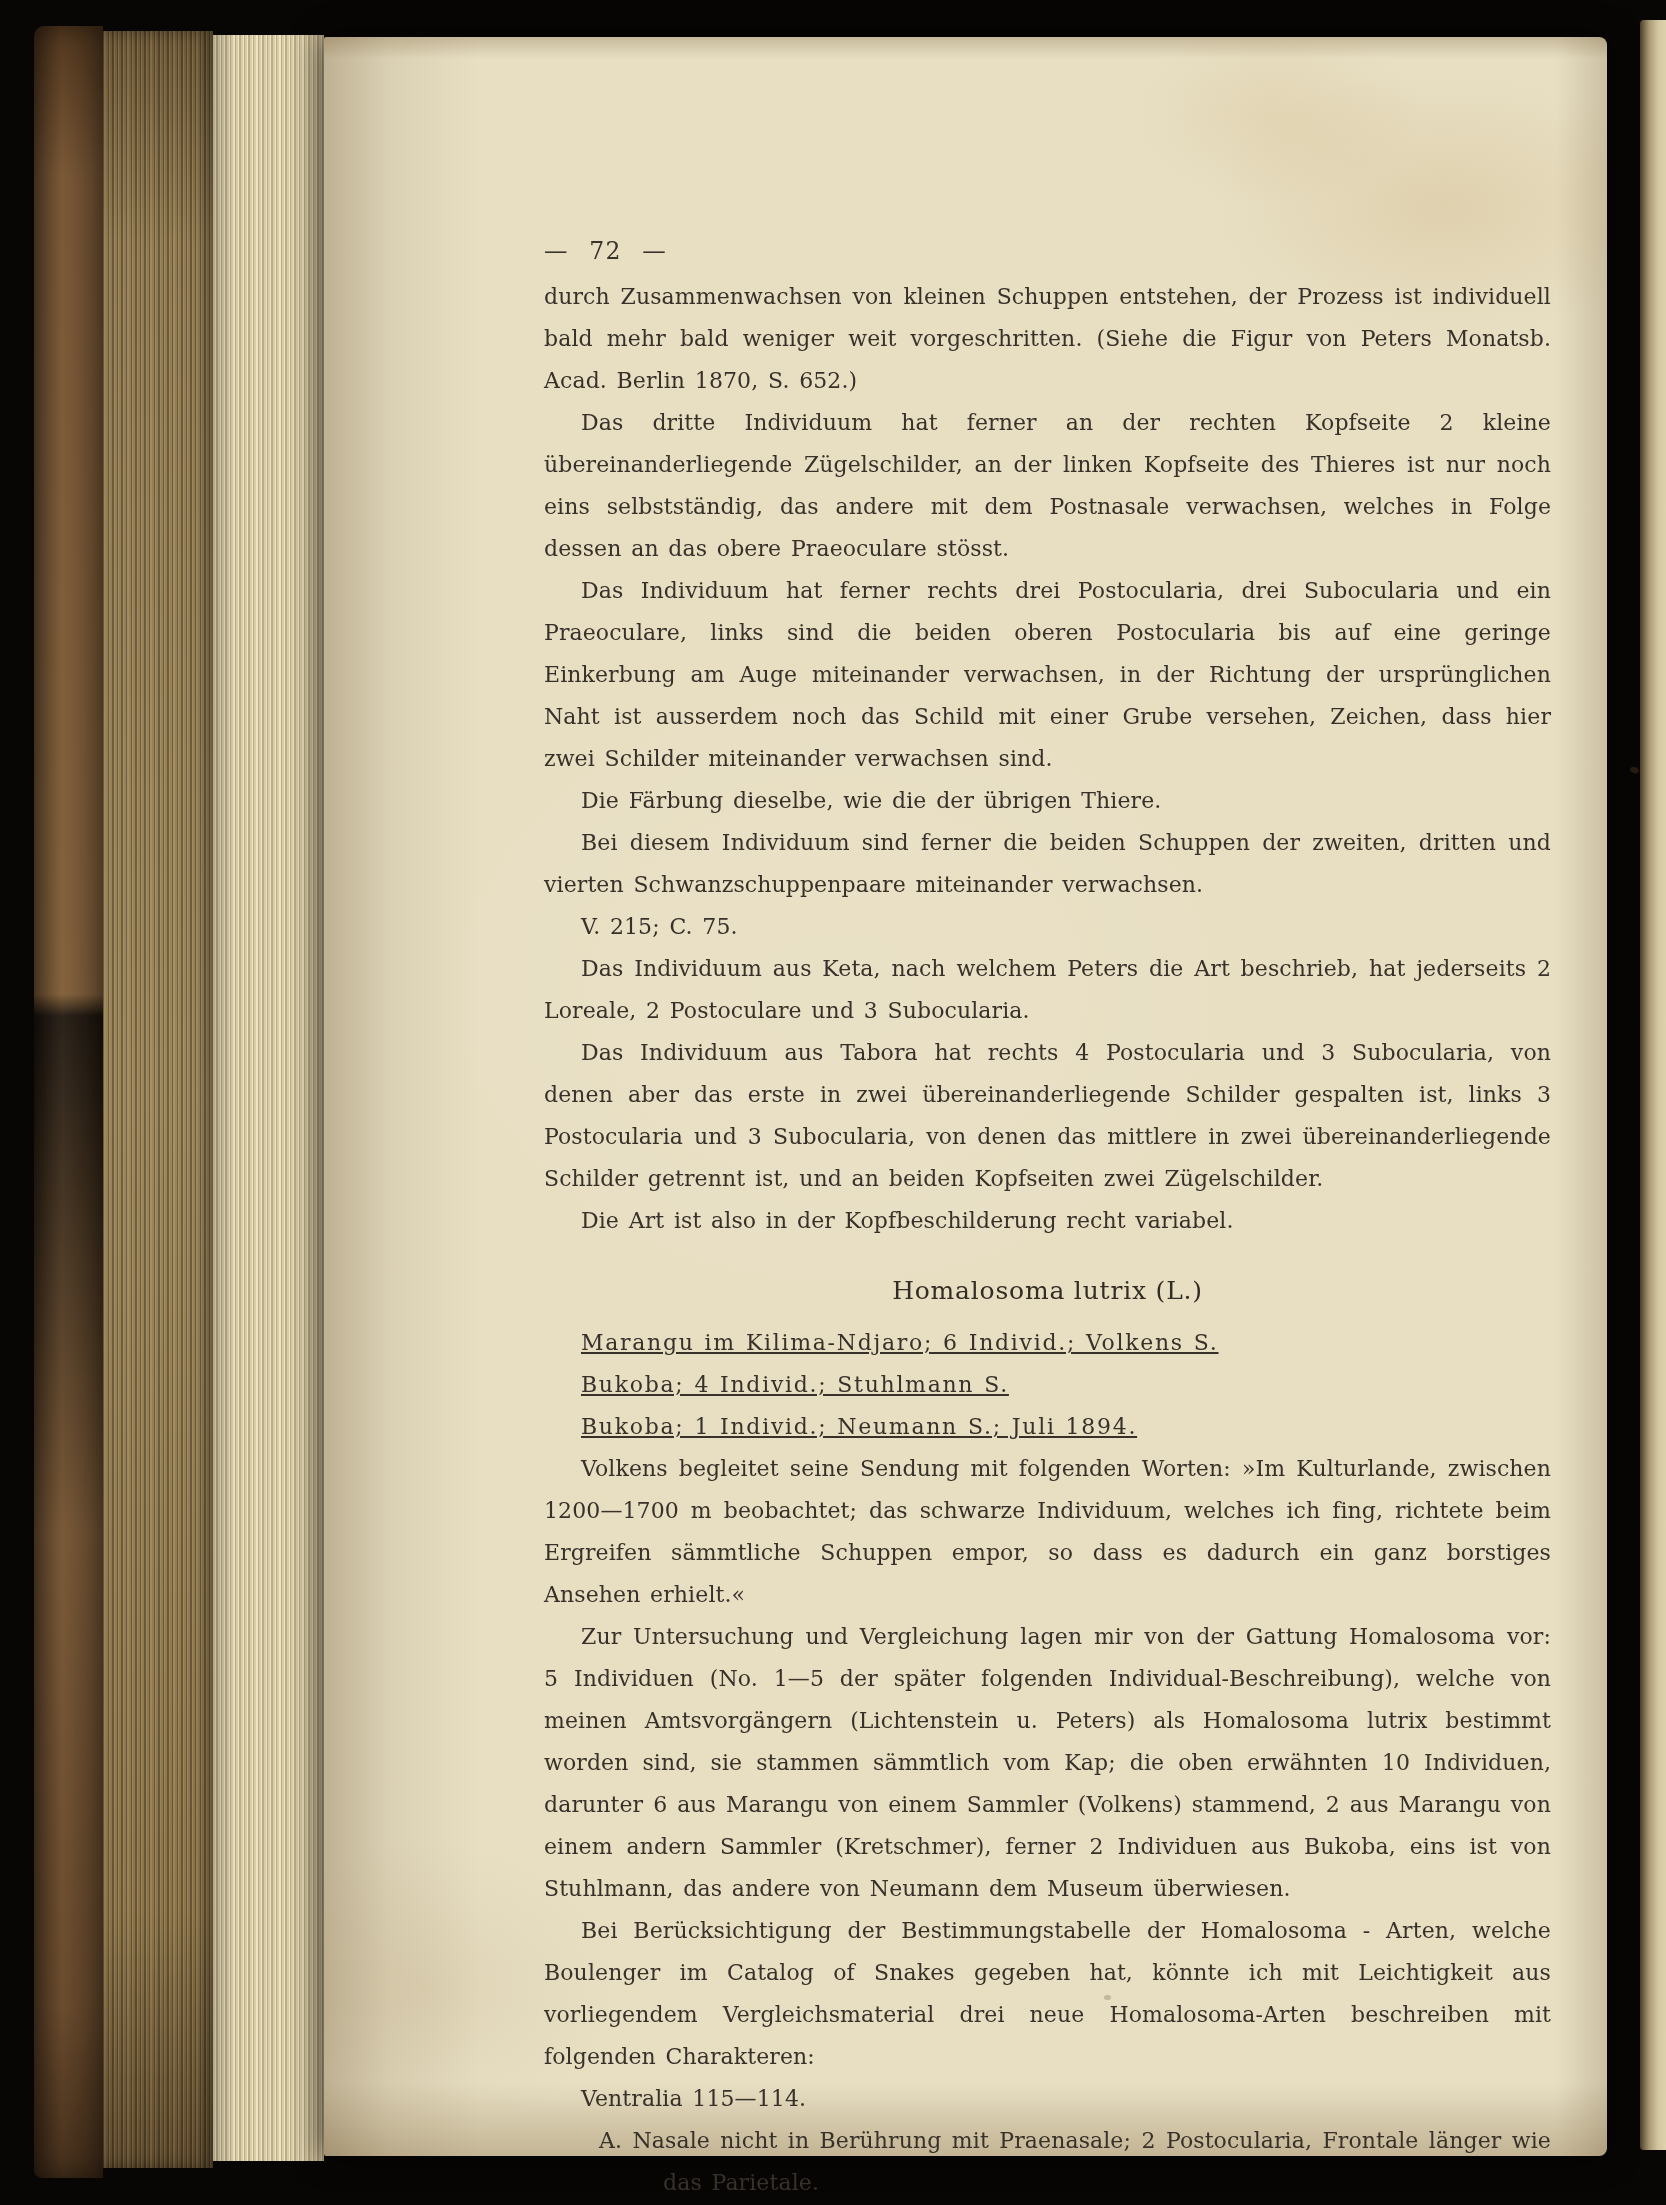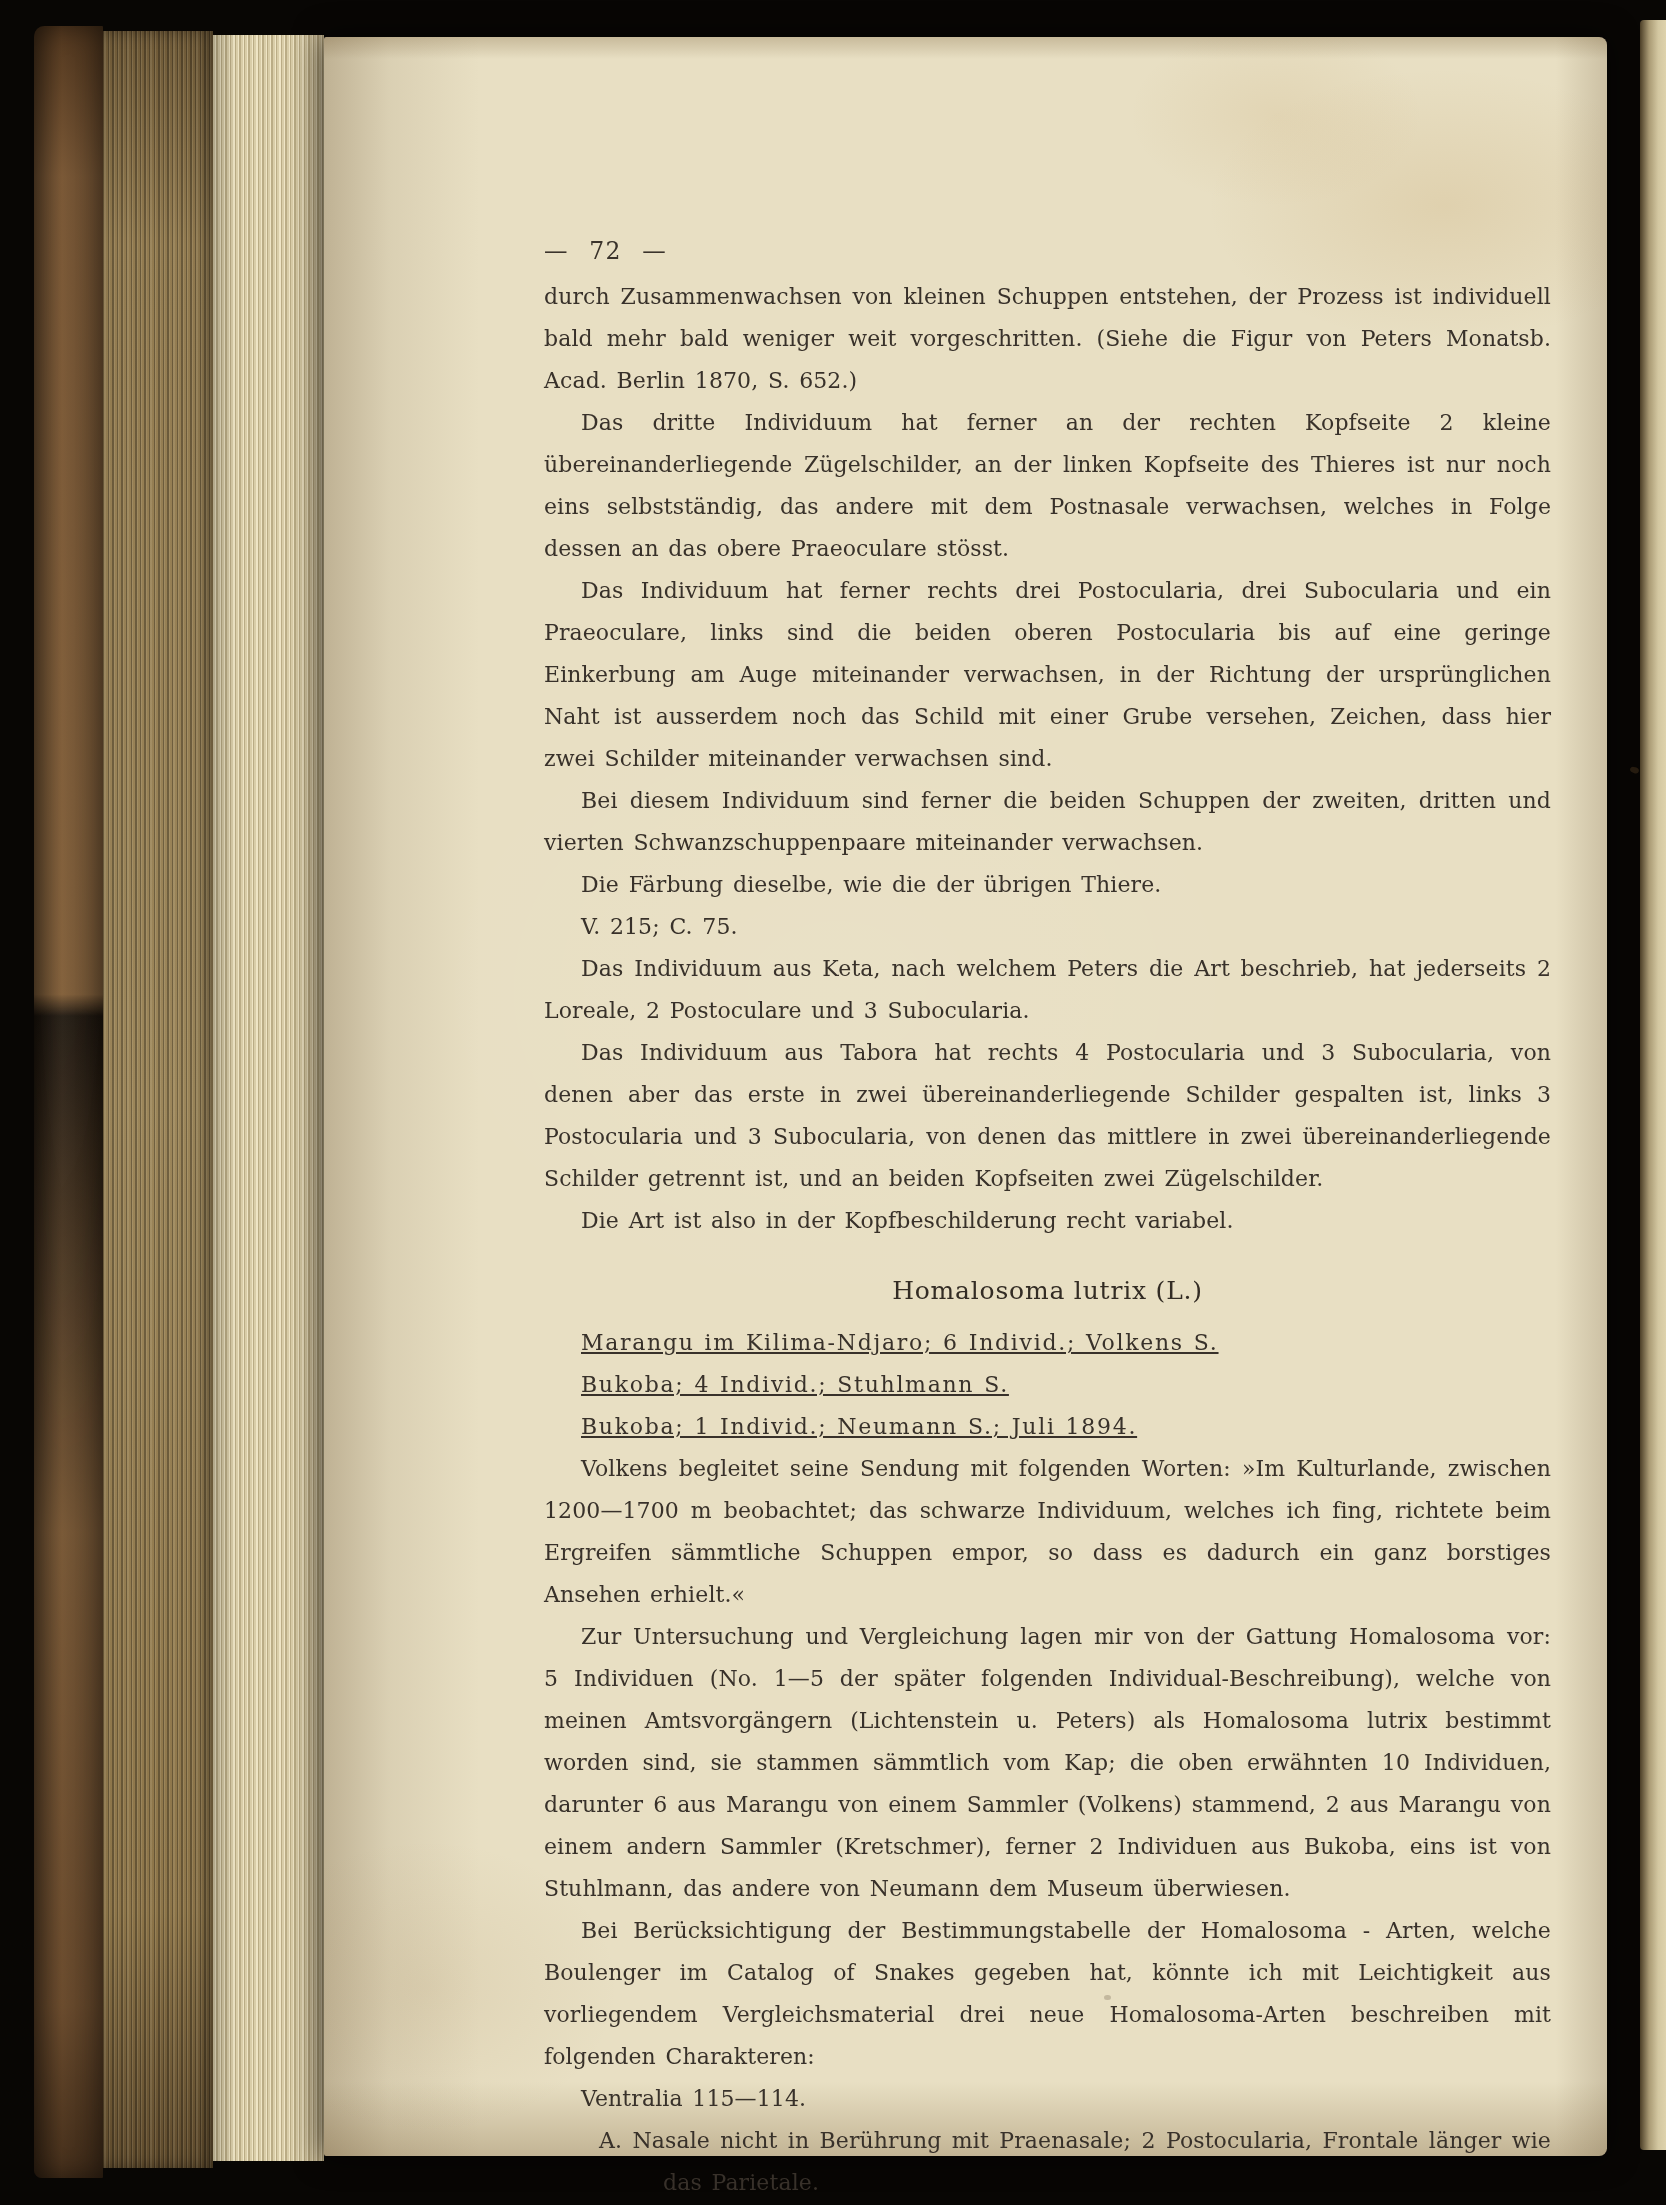--- a/index.html
+++ b/index.html
@@ -133,22 +133,22 @@
   <div class="stack-light"></div>
 
   <div class="page">
 
     <div class="pagenum">— 72 —</div>
 
     <div class="text-col">
       <p class="noindent">durch Zusammenwachsen von kleinen Schuppen entstehen, der Prozess ist individuell bald mehr bald weniger weit vorgeschritten. (Siehe die Figur von Peters Monatsb. Acad. Berlin 1870, S. 652.)</p>
       <p>Das dritte Individuum hat ferner an der rechten Kopfseite 2 kleine übereinanderliegende Zügelschilder, an der linken Kopfseite des Thieres ist nur noch eins selbstständig, das andere mit dem Postnasale verwachsen, welches in Folge dessen an das obere Praeoculare stösst.</p>
       <p>Das Individuum hat ferner rechts drei Postocularia, drei Subocularia und ein Praeoculare, links sind die beiden oberen Postocularia bis auf eine geringe Einkerbung am Auge miteinander verwachsen, in der Richtung der ursprünglichen Naht ist ausserdem noch das Schild mit einer Grube versehen, Zeichen, dass hier zwei Schilder miteinander verwachsen sind.</p>
+      <p>Die Färbung dieselbe, wie die der übrigen Thiere.</p>
       <p>Bei diesem Individuum sind ferner die beiden Schuppen der zweiten, dritten und vierten Schwanzschuppenpaare miteinander verwachsen.</p>
-      <p>Die Färbung dieselbe, wie die der übrigen Thiere.</p>
       <p>V. 215; C. 75.</p>
       <p>Das Individuum aus Keta, nach welchem Peters die Art beschrieb, hat jederseits 2 Loreale, 2 Postoculare und 3 Subocularia.</p>
       <p>Das Individuum aus Tabora hat rechts 4 Postocularia und 3 Subocularia, von denen aber das erste in zwei übereinanderliegende Schilder gespalten ist, links 3 Postocularia und 3 Subocularia, von denen das mittlere in zwei übereinanderliegende Schilder getrennt ist, und an beiden Kopfseiten zwei Zügelschilder.</p>
       <p>Die Art ist also in der Kopfbeschilderung recht variabel.</p>
 
       <h3 class="heading">Homalosoma lutrix (L.)</h3>
 
       <p class="sperr">Marangu im Kilima-Ndjaro; 6 Individ.; Volkens S.</p>
       <p class="sperr">Bukoba; 4 Individ.; Stuhlmann S.</p>
       <p class="sperr">Bukoba; 1 Individ.; Neumann S.; Juli 1894.</p>

